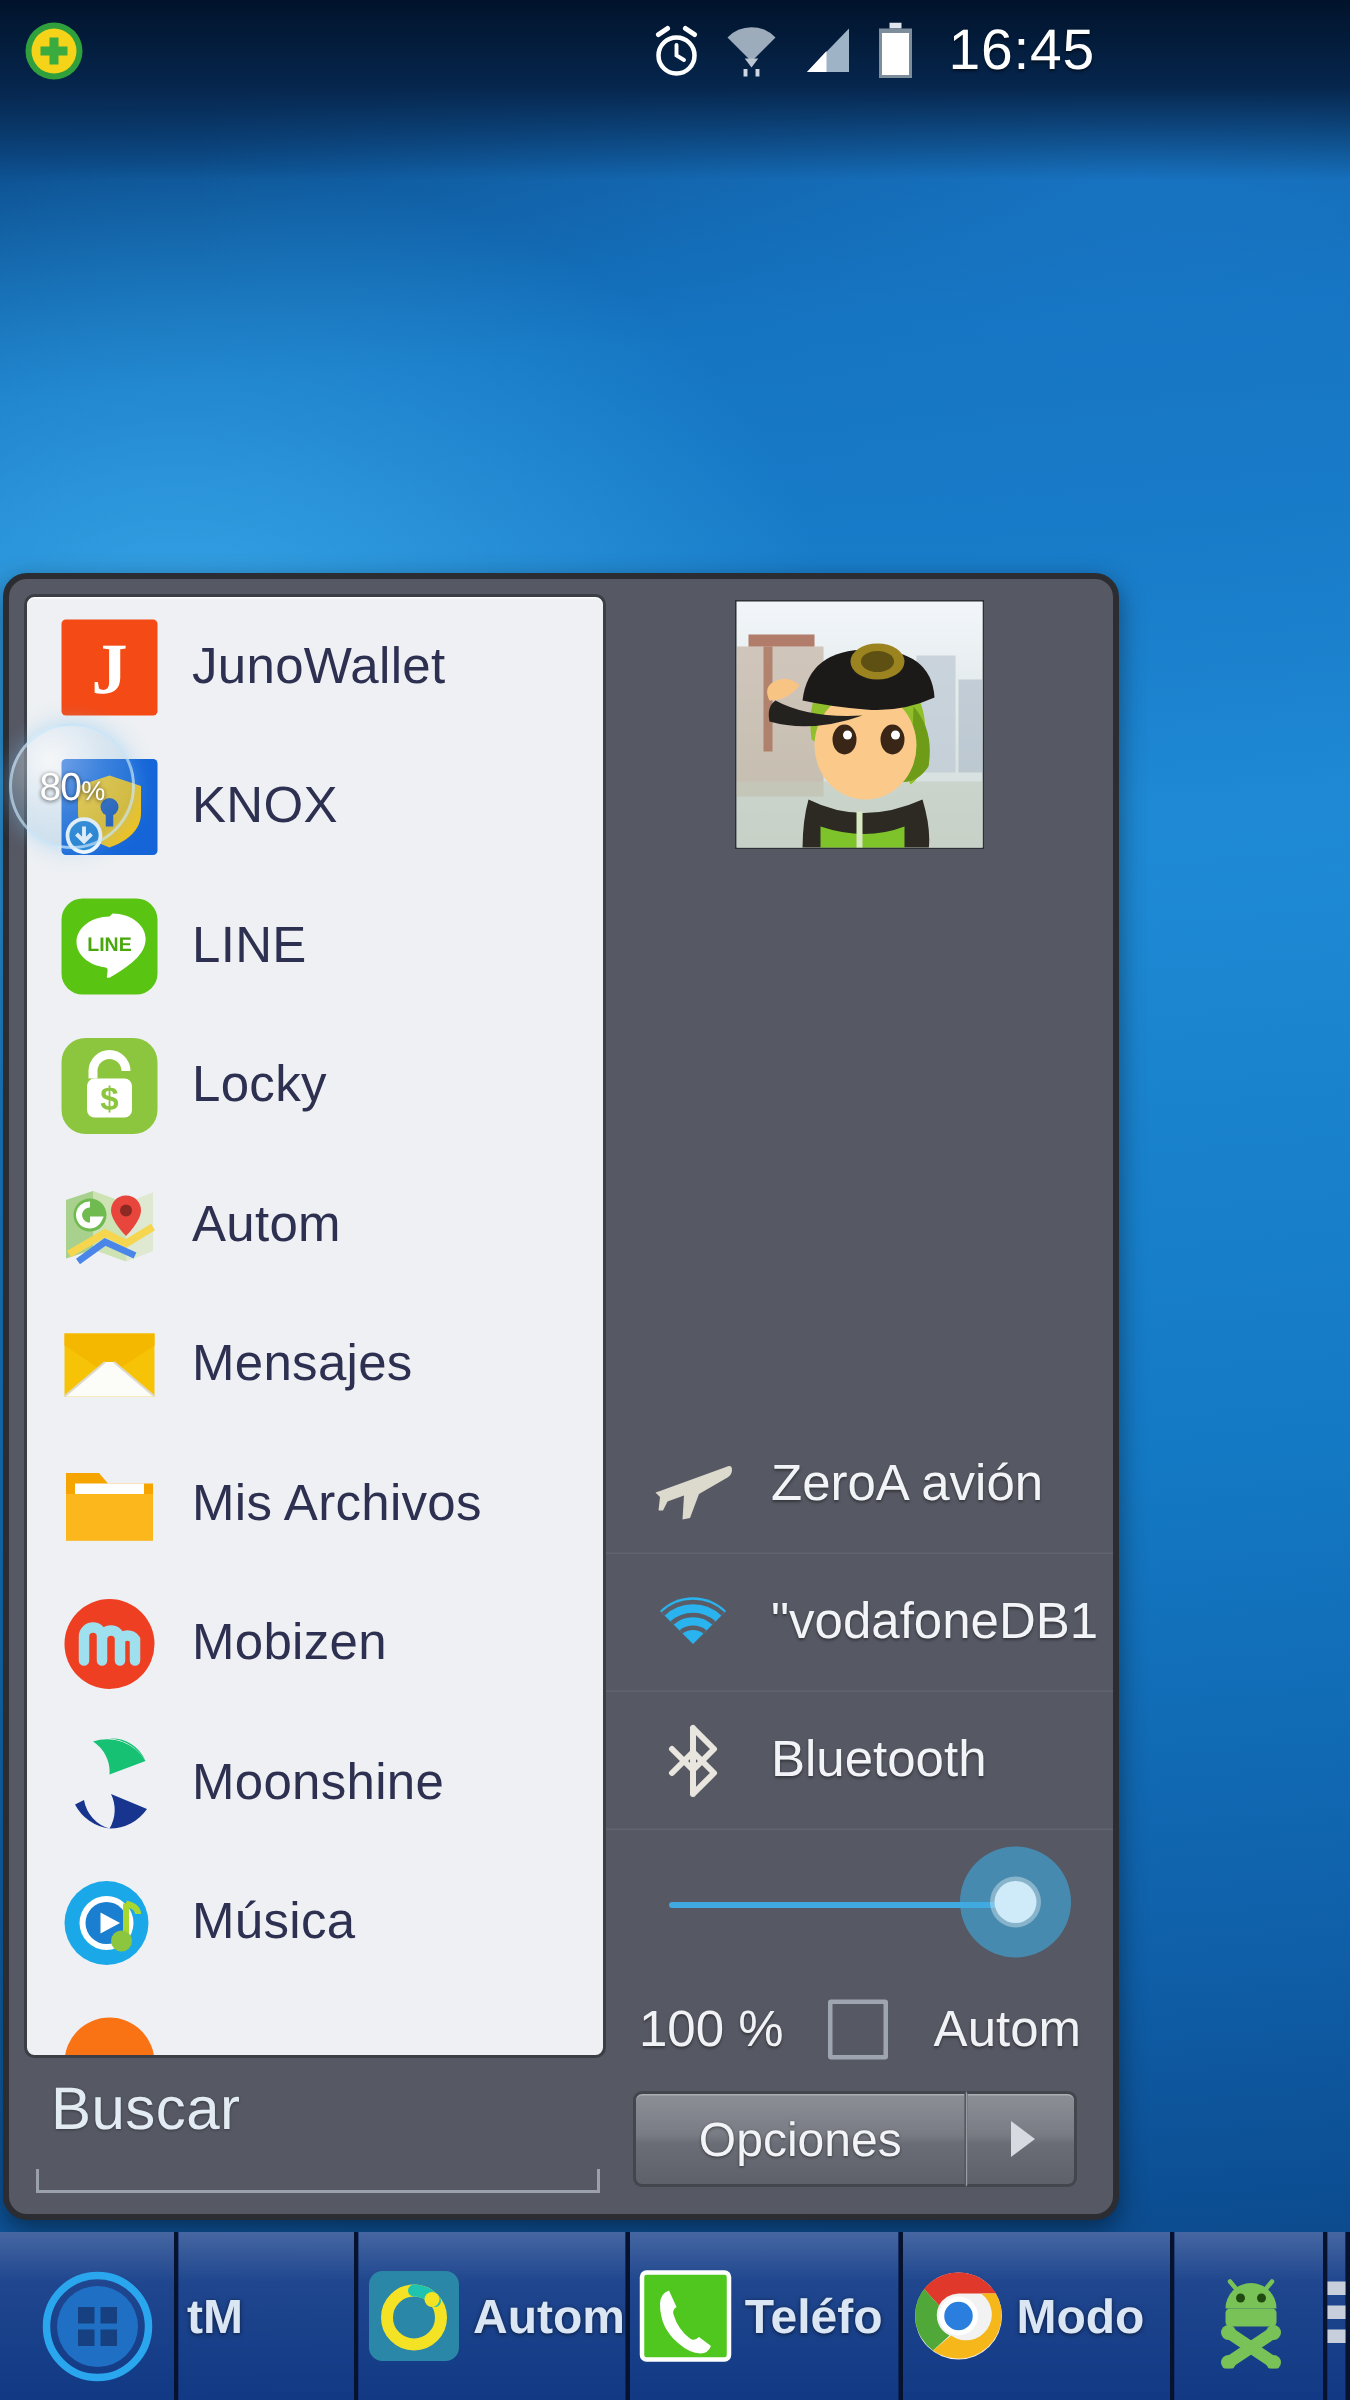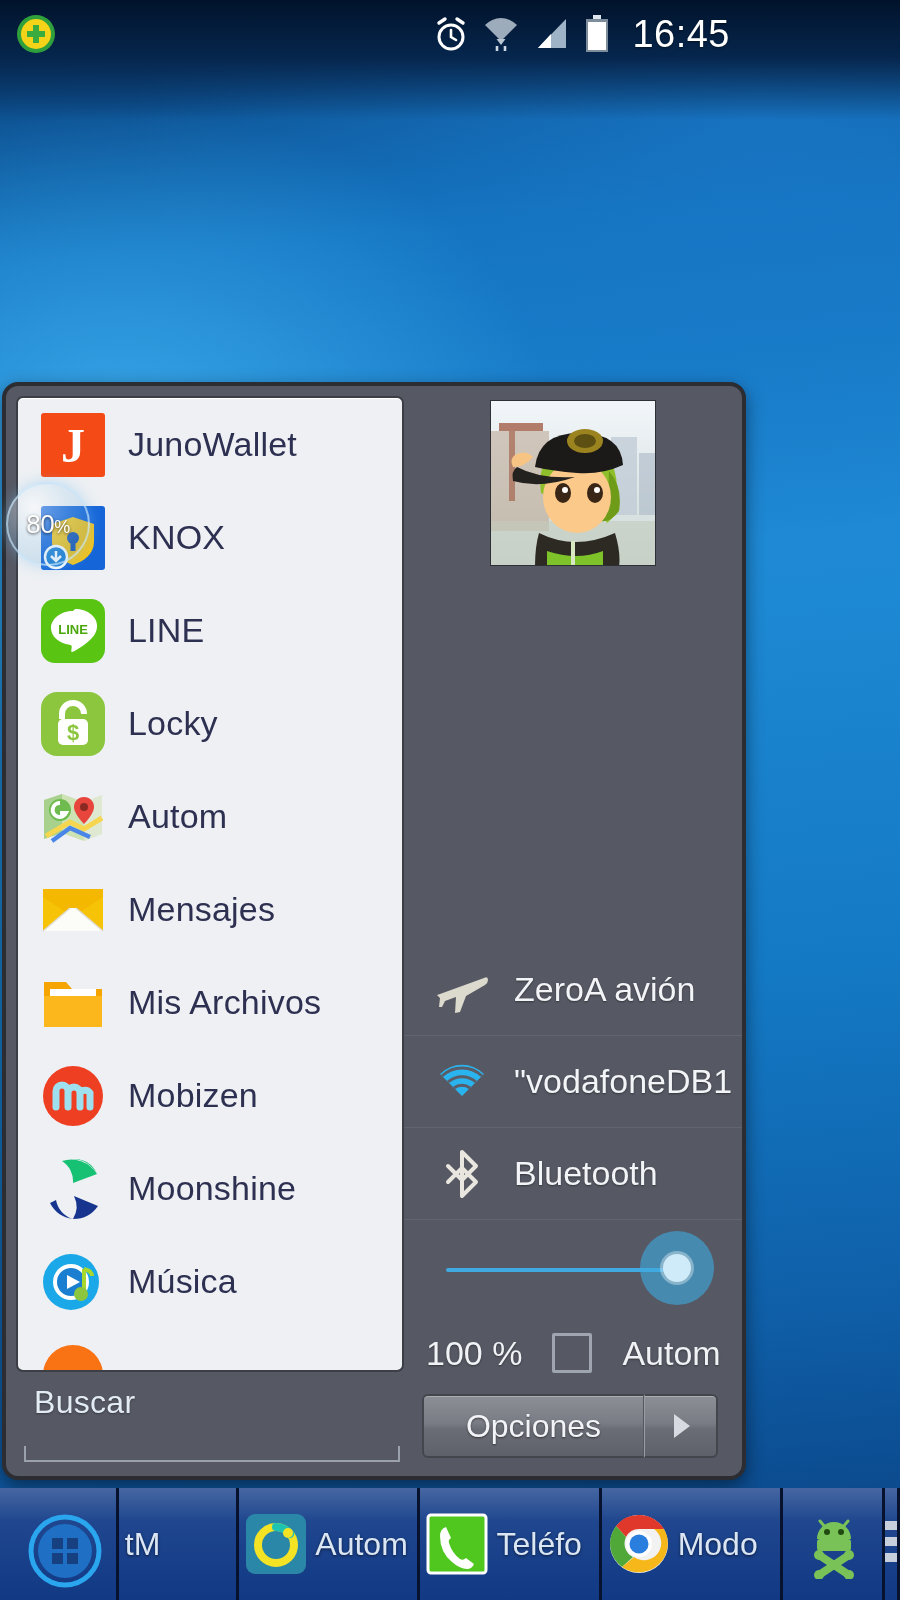--- a/index.html
+++ b/index.html
@@ -62,21 +62,21 @@
     display:flex; align-items:center; height:93px; padding-left:22px; gap:22px;
   }
   .app-label{
     font-size:34px; color:#2d3050; letter-spacing:.2px; white-space:nowrap;
   }
   .app-ico{ width:66px; height:66px; flex:0 0 66px; position:relative; }
 
   
   #search-area{ height:104px; padding:12px 14px 0 4px; position:relative; }
   #search-text{
-    font-size:32px; color:#e3ebf3; padding-left:14px; letter-spacing:.3px;
+    font-size:40px; color:#e3ebf3; padding-left:14px; letter-spacing:.3px;
     text-shadow:0 1px 2px rgba(0,0,0,.35);
   }
   #search-underline{
     position:absolute; left:8px; right:4px; bottom:14px; height:16px;
     border-left:2px solid #9aa0ac; border-right:2px solid #9aa0ac; border-bottom:2px solid #9aa0ac;
   }
 
   
   #right-col{ flex:1; display:flex; flex-direction:column; position:relative; min-width:0; }
   #avatar{
@@ -141,21 +141,21 @@
     display:flex; align-items:center; justify-content:center;
   }
   #bubble-text{
     color:#fff; font-size:26px; text-shadow:0 1px 3px rgba(0,0,0,.65); letter-spacing:-.5px;
   }
   #bubble-text .pct{ font-size:18px; }
 
   
   #taskbar{
     position:absolute; left:0; bottom:0; width:900px; height:112px; z-index:30;
-    display:flex; background:#0d2d6e;
+    display:flex; background:#0d2d6e;font-weight:bold;
   }
   .task{
     position:relative; display:flex; align-items:center; gap:8px;
     border-right:3px solid #06122e;
     background:linear-gradient(180deg, rgba(190,205,225,.30) 0%, rgba(90,125,180,.18) 30%, rgba(10,40,100,.06) 100%), #123a86;
     overflow:hidden; padding:0 6px;
   }
   .task-label{
     font-size:32px; color:#dbe6f4; text-shadow:0 1px 3px rgba(0,0,0,.6); white-space:nowrap;
   }

